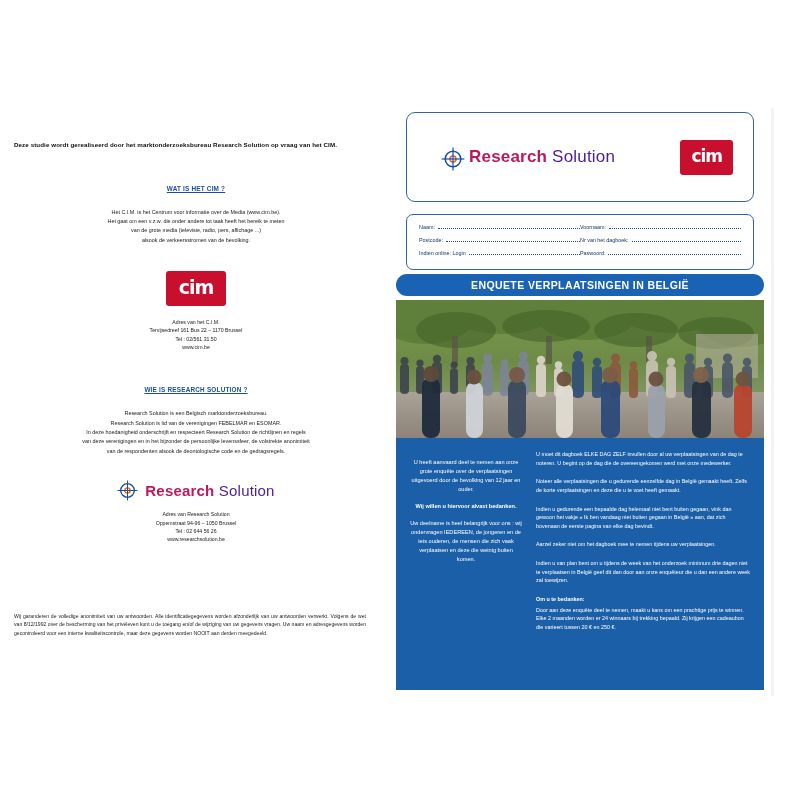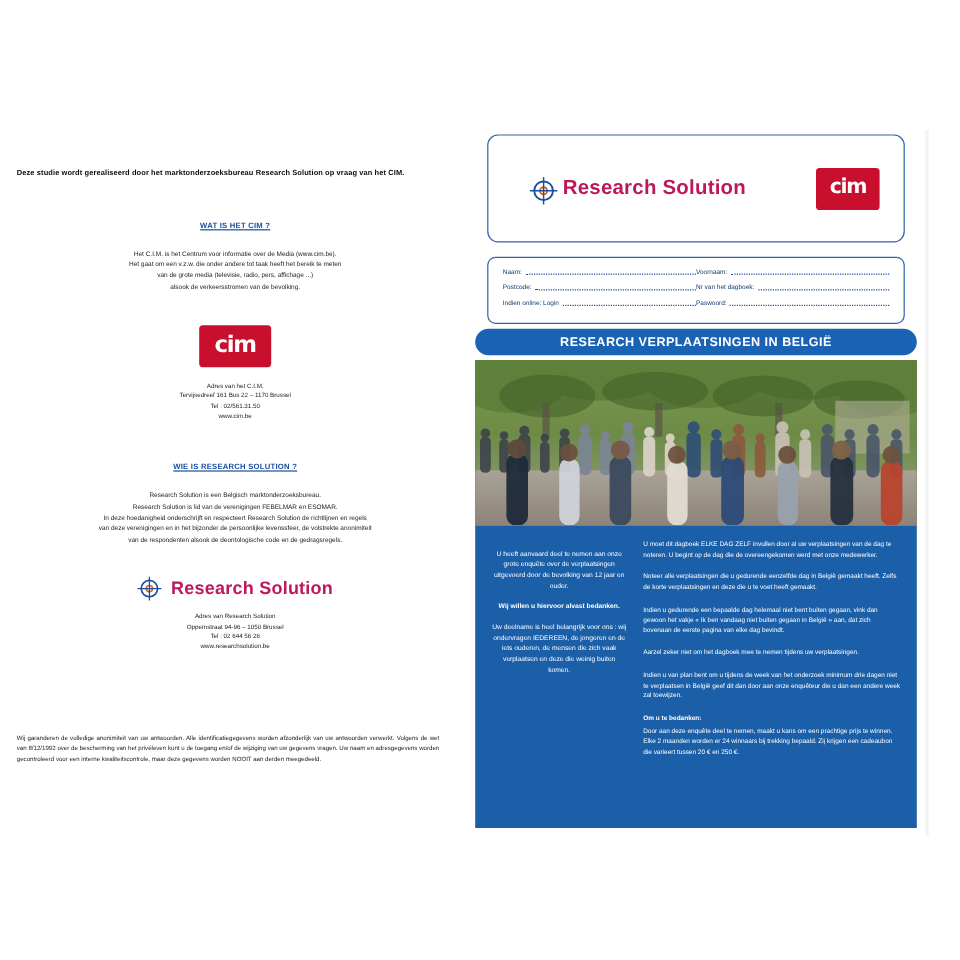--- a/index.html
+++ b/index.html
@@ -36,21 +36,21 @@
     font-family:"DejaVu Sans", sans-serif;font-weight:bold;
     font-size:19px;line-height:1;letter-spacing:-1px;position:relative;
   }
   .addr{font-size:5.2px;line-height:1.6;margin-top:4px;}
 
   
   .rs-logo{display:flex;align-items:center;justify-content:center;gap:7px;margin:24px 0 8px 0;}
   .rs-mark{width:21px;height:21px;position:relative;flex:0 0 auto;}
   .rs-word{font-size:15px;letter-spacing:.2px;}
   .rs-word .b{color:#be185d;font-weight:bold;}
-  .rs-word .n{color:#be185d;font-weight:bold;}
+  .rs-word .n{color:#4c1d95;font-weight:normal;}
 
   .disclaimer{
     position:absolute;left:14px;top:612px;width:352px;
     font-size:5.1px;line-height:1.62;text-align:justify;color:#1b1b1b;
   }
 
   
   .cover{
     position:absolute;left:406px;top:112px;width:348px;height:90px;
     border:1px solid #2f63ad;border-radius:9px;background:#fff;
@@ -221,21 +221,21 @@
         <span class="lab">Indien online: Login</span>
         <span class="dots"></span>
       </div>
       <div class="ident-cell">
         <span class="lab">Paswoord:</span>
         <span class="dots"></span>
       </div>
     </div>
   </div>
 
-  <div class="banner">RESEARCH VERPLAATSINGEN IN BELGIË</div>
+  <div class="banner">ENQUETE VERPLAATSINGEN IN BELGIË</div>
 
   <div class="photo">
     <svg viewBox="0 0 368 138" preserveAspectRatio="none" aria-hidden="true">
       <defs>
         <linearGradient id="sky" x1="0" y1="0" x2="0" y2="1">
           <stop offset="0%" stop-color="#7e9a52"></stop>
           <stop offset="45%" stop-color="#6d8b46"></stop>
           <stop offset="100%" stop-color="#9aa38a"></stop>
         </linearGradient>
         <linearGradient id="ground" x1="0" y1="0" x2="0" y2="1">

